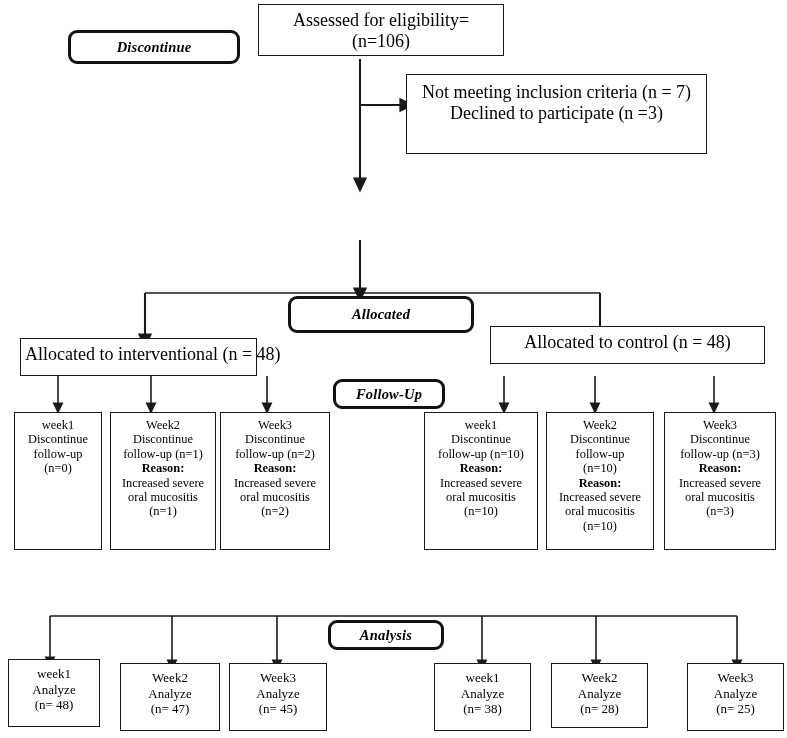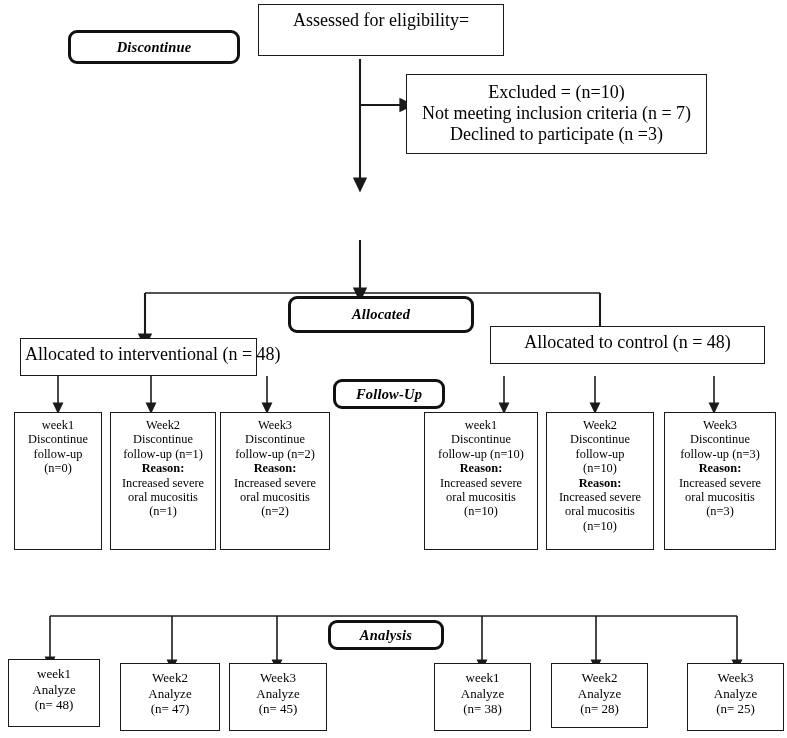--- a/index.html
+++ b/index.html
@@ -109,26 +109,26 @@
     <span>Follow-Up</span>
   </div>
 
   <div class="stage" style="left:328px; top:620px; width:116px; height:30px;">
     <span>Analysis</span>
   </div>
 
   <div class="box" style="left:258px; top:4px; width:246px; height:52px;">
     <div class="inner">
       <span class="line">Assessed for eligibility=</span>
+      <span class="line">(n=106)</span>
     </div>
   </div>
 
   <div class="box" style="left:406px; top:74px; width:301px; height:80px;">
     <div class="inner" style="padding-top:7px;">
-      <span class="line">Excluded = (n=10)</span>
       <span class="line">Not meeting inclusion criteria (n = 7)</span>
       <span class="line">Declined to participate (n =3)</span>
     </div>
   </div>
 
 
   <div class="box" style="left:20px; top:338px; width:237px; height:38px;">
     <div class="inner" style="padding-top:5px;">
       <span class="line">Allocated to interventional (n = 48)</span>
     </div>

